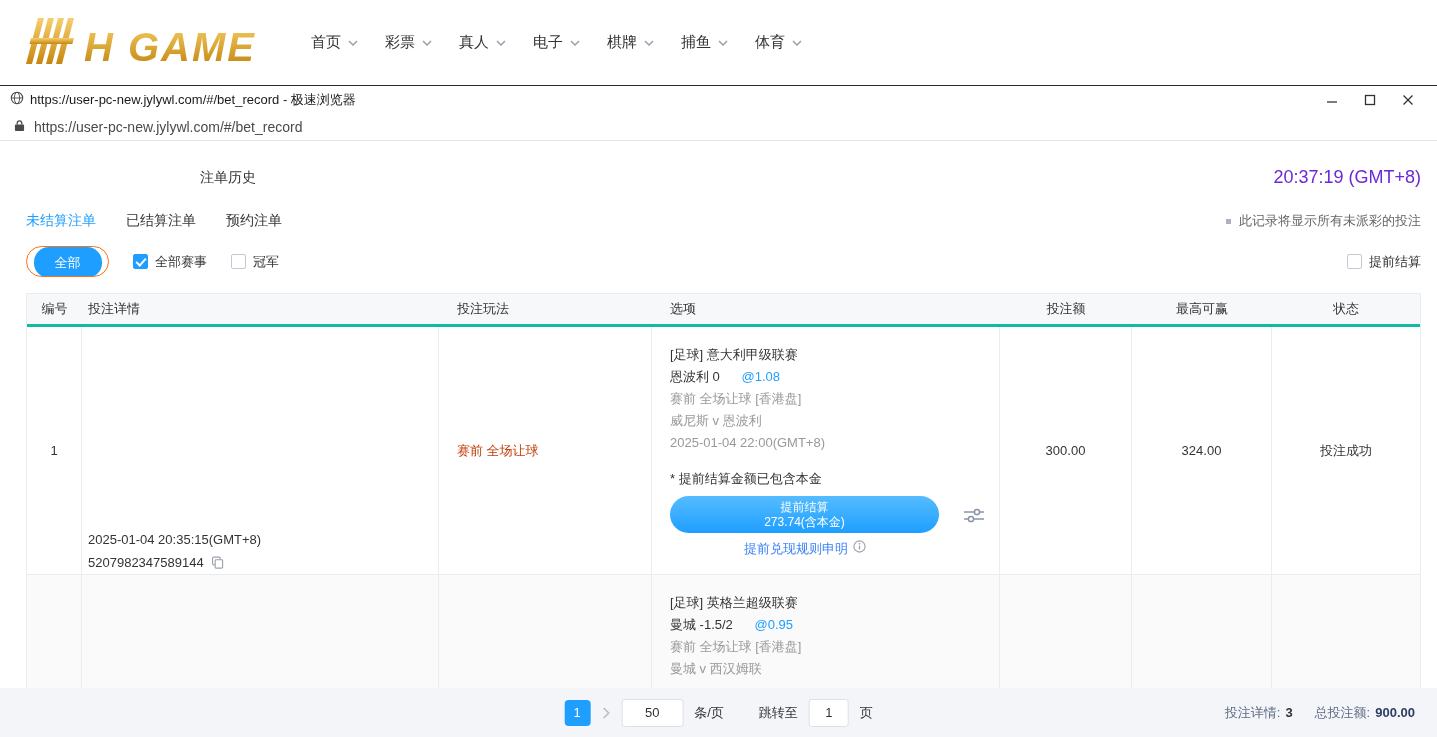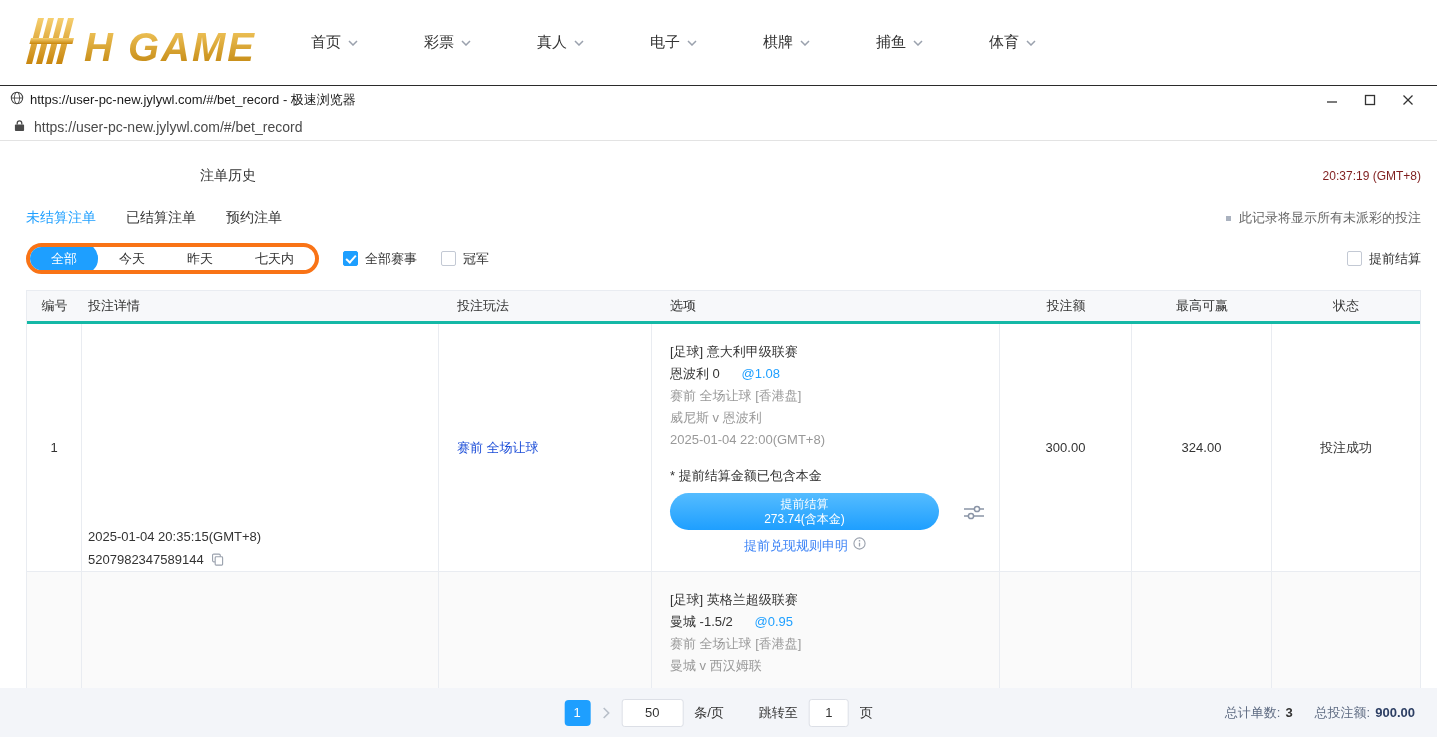--- a/index.html
+++ b/index.html
@@ -5,47 +5,47 @@
   * { margin:0; padding:0; box-sizing:border-box; }
   body { background:#dfe3e8; font-family:"Liberation Sans","DejaVu Sans",sans-serif; }
   .screen { width:1437px; height:737px; position:relative; overflow:hidden; background:#fff; margin:0 auto; }
 
   
   .topbar { height:85px; display:flex; align-items:center; padding:0 24px; background:#fff; }
   .logo { display:flex; align-items:flex-end; gap:2px; }
   .logo-text { font-size:40px; font-weight:800; font-style:italic; letter-spacing:2px; color:#d8a125;
                background:linear-gradient(180deg,#f4ca62,#bf820a);
                -webkit-background-clip:text; background-clip:text; -webkit-text-fill-color:transparent; }
-  .main-nav { display:flex; margin-left:55px; gap:66px; }
+  .main-nav { display:flex; margin-left:55px; gap:27px; }
   .nav-item { display:flex; align-items:center; gap:7px; font-size:15px; color:#333; cursor:pointer; white-space:nowrap; }
   .chev { display:flex; align-items:center; }
 
   
   .titlebar { height:28px; border-top:1px solid #2b2b2b; background:#fff; display:flex; align-items:center;
               padding:0 10px; gap:6px; font-size:13px; color:#1a1a1a; }
   .win-controls { margin-left:auto; display:flex; }
   .win-btn { width:38px; height:27px; display:flex; align-items:center; justify-content:center; cursor:pointer; }
   .addressbar { height:28px; border-bottom:1px solid #e3e3e3; display:flex; align-items:center; gap:9px;
                 padding:0 14px; font-size:14px; color:#4a4a4a; }
 
   
   .content { height:547px; overflow:hidden; position:relative; background:#fff; }
   .page-header { display:flex; justify-content:space-between; align-items:center; padding:26px 16px 0 200px;
                  font-size:14px; color:#333; }
-  .page-time { font-size:12px; color:#7f1d1d; }
+  .page-time { font-size:18px; color:#6d28d9; }
 
   .tabs-row { display:flex; align-items:center; padding:24px 16px 0 26px; }
   .tab { font-size:14px; color:#333; margin-right:30px; cursor:pointer; }
   .tab.active { color:#1e9fff; }
   .note { margin-left:auto; display:flex; align-items:center; gap:8px; font-size:13px; color:#666; }
   .note-bullet { width:5px; height:5px; background:#aab2bf; display:inline-block; }
 
   .filter-row { display:flex; align-items:center; padding:16px 16px 0 26px; gap:24px; }
-  .pill-group { display:flex; align-items:center; border:4px solid #f97316; border-radius:16px; height:31px;
-                background:#fff; overflow:hidden; }
+  .pill-group { display:flex; align-items:center; border:1px solid #f97316; border-radius:16px; height:31px;
+                background:#fff; overflow:hidden;flex-direction:column; }
   .pill { padding:0 21px; font-size:13px; color:#333; line-height:29px; cursor:pointer; }
   .pill.active { background:#1e9fff; color:#fff; border-radius:15px; height:31px; line-height:31px; }
   .checkbox { display:flex; align-items:center; gap:7px; font-size:13px; color:#333; cursor:pointer; }
   .cb-box { width:15px; height:15px; border:1px solid #c3c9d4; border-radius:2px; background:#fff; position:relative; }
   .cb-box.checked { background:#1e9fff; border-color:#1e9fff; }
   .cb-box.checked::after { content:""; position:absolute; left:4px; top:1px; width:4px; height:8px;
                            border:2px solid #fff; border-top:none; border-left:none; transform:rotate(42deg); }
   .cb-early { margin-left:auto; }
 
   
@@ -58,21 +58,21 @@
   .t-row + .t-row { border-top:1px solid #e9ecf1; }
   .cell { border-right:1px solid #e9ecf1; }
   .cell:last-child { border-right:none; }
   .cell.center { display:flex; align-items:center; justify-content:center; font-size:13px; color:#333; }
   .row-1 { min-height:247px; background:#fff; }
   .row-2 { background:#fafafa; min-height:210px; }
   .cell.details { display:flex; flex-direction:column; justify-content:flex-end; padding-left:6px; font-size:13px;
                   color:#333; line-height:23px; }
   .bet-id { display:flex; align-items:center; gap:7px; }
   .copy-ic { display:flex; align-items:center; cursor:pointer; }
-  .cell.play { display:flex; align-items:center; padding-left:18px; font-size:13px; color:#1d4ed8; }
+  .cell.play { display:flex; align-items:center; padding-left:18px; font-size:13px; color:#c2410c; }
   .cell.option { padding:17px 14px 10px 18px; font-size:13px; color:#333; line-height:22px; }
   .opt-gray { color:#999; }
   .pick-line .odds { color:#1e9fff; margin-left:18px; }
   .opt-note { margin-top:14px; }
   .cashout-wrap { display:flex; align-items:center; gap:24px; margin-top:6px; }
   .cashout-btn { width:270px; height:37px; border-radius:19px; border:none; cursor:pointer;
                  background:linear-gradient(180deg,#55bcff,#1e9fff); color:#fff;
                  display:flex; flex-direction:column; align-items:center; justify-content:center;
                  font-size:12px; line-height:15px; font-family:inherit; }
   .tune-ic { display:flex; align-items:center; cursor:pointer; }
@@ -354,21 +354,21 @@
           </svg>
       </span>
       <input class="pg-input size-input" value="50" style="">
       <span>条/页</span>
       <span class="jump-label">跳转至</span>
       <input class="pg-input jump-input" value="1" style="">
       <span>页</span>
     </div>
     <div class="totals">
       <span class="tot-pair">
-        <span>总计单数:</span>
+        <span>投注详情:</span>
         <span class="tot-val">3</span>
       </span>
       <span class="tot-pair">
         <span>总投注额:</span>
         <span class="tot-amount">900.00</span>
       </span>
     </div>
   </div>
 
 </div>

